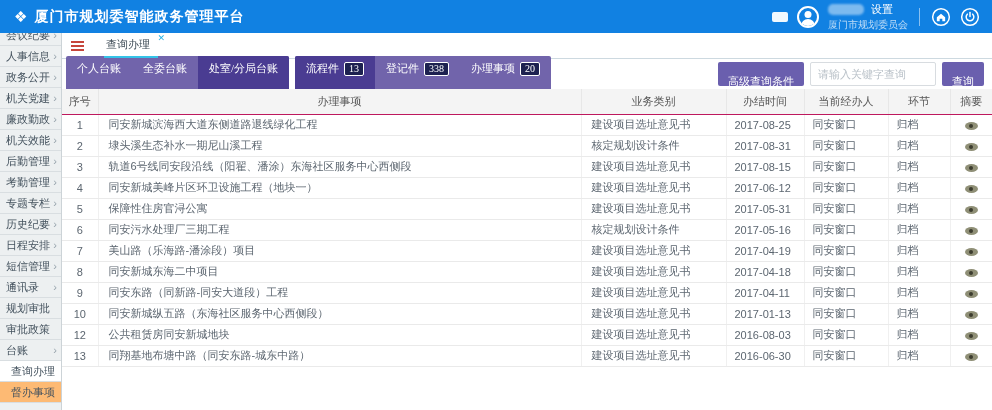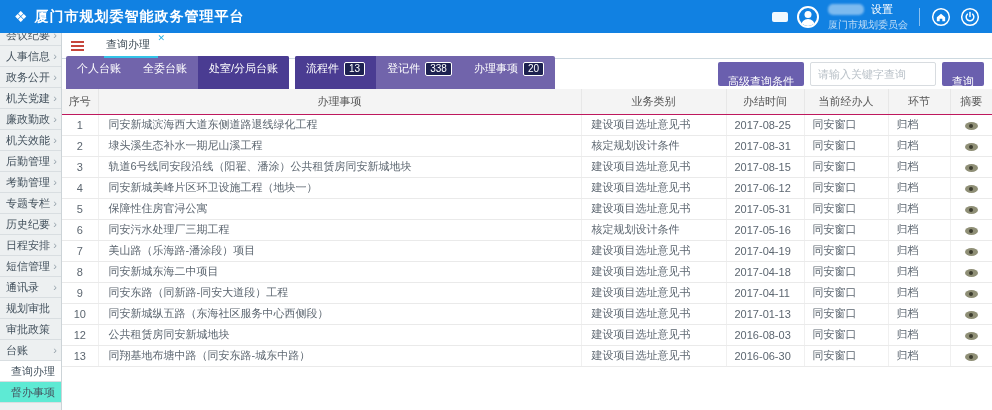--- a/index.html
+++ b/index.html
@@ -25,36 +25,36 @@
   .v-divider { width:1px; height:18px; background:rgba(255,255,255,.5); margin:0 2px; }
   .hicon { display:block; cursor:pointer; }
 
   
   .main { flex:1; display:flex; min-height:0; }
   .sidebar { width:62px; background:#edf0f1; border-right:1px solid #ccd3d7; overflow:hidden; flex:0 0 auto; }
   .side-menu { list-style:none; margin-top:-8px; }
   .side-item { height:21px; border-bottom:1px solid #d9dee1; color:#44525e; display:flex; align-items:center; padding:0 4px 0 6px; cursor:pointer; background:#edf0f1; }
   .side-item .lbl { flex:1; white-space:nowrap; }
   .side-item .arr { color:#98a4ad; font-size:11px; }
-  .side-item.sub { padding-left:11px; background:#5eead4; }
+  .side-item.sub { padding-left:11px; background:#fdba74; }
   .side-item.sub.active { background:#fff; }
 
   .content { flex:1; display:flex; flex-direction:column; min-width:0; }
 
   
   .tabbar { height:26px; display:flex; align-items:center; padding-left:9px; border-bottom:1px solid #cdd9e0; flex:0 0 auto; }
   .list-icon { display:flex; flex-direction:column; gap:2px; margin-right:20px; cursor:pointer; }
   .list-icon i { display:block; width:13px; height:2px; background:var(--danger-red,#c6453b); }
   .doc-tab { position:relative; padding:0 8px 0 2px; height:100%; display:flex; align-items:center; color:#3d4a55; border-bottom:2px solid var(--tab-accent-cyan,#35c3e8); cursor:pointer; }
   .doc-tab .close { position:absolute; top:0; right:-7px; color:#29b2e4; font-size:9px; font-weight:bold; cursor:pointer; }
 
   
   .toolbar { height:30px; display:flex; align-items:center; gap:6px; padding:0 8px 0 4px; flex:0 0 auto; }
   .group { display:flex; background:var(--purple,#7164ab); border-radius:2px; overflow:hidden; }
-  .gbtn { color:#fff; padding:0 11px; height:36px; line-height:24px; cursor:pointer; white-space:nowrap; }
+  .gbtn { color:#fff; padding:0 11px; height:36px; line-height:24px; cursor:pointer; white-space:nowrap;font-family:Liberation Serif, serif; }
   .gbtn.selected { background:var(--purple-dark,#4a3c92); }
   .badge { display:inline-block; background:var(--badge-navy,#1d2150); border:1px solid #fff; color:#fff; border-radius:2px; padding:0 4px; height:14px; line-height:12px; font-size:10px; margin-left:5px; }
   .dropdown { width:94px; height:24px; border:1px solid #ccc; border-radius:2px; background:#fff; display:flex; align-items:center; padding:0 7px; color:#555; cursor:pointer; }
   .dropdown .caret { margin-left:auto; width:0; height:0; border-left:4px solid transparent; border-right:4px solid transparent; border-top:4px solid #666; }
   .spacer { flex:1; }
   .pbtn { background:var(--purple-button,#6a5fae); color:#fff; border:none; height:24px; padding:12px 10px; border-radius:2px; font-size:11px; cursor:pointer; font-family:Liberation Sans, sans-serif; white-space:nowrap; }
   .kw-input { width:126px; height:24px; border:1px solid #d8dce0; border-radius:2px; padding:0 7px; font-size:11px; color:#555; font-family:inherit; }
   .kw-input::placeholder { color:#b9c1c8; }
 
   
@@ -249,21 +249,21 @@
     <td class="c-no">2</td>
     <td class="c-name">埭头溪生态补水一期尼山溪工程</td>
     <td class="c-cat">核定规划设计条件</td>
     <td class="c-date">2017-08-31</td>
     <td class="c-handler">同安窗口</td>
     <td class="c-stage">归档</td>
     <td class="c-eye"><span class="eye"></span></td>
   </tr>
               <tr>
     <td class="c-no">3</td>
-    <td class="c-name">轨道6号线同安段沿线（阳翟、潘涂）公共租赁房同安新城地块</td>
+    <td class="c-name">轨道6号线同安段沿线（阳翟、潘涂）东海社区服务中心西侧段</td>
     <td class="c-cat">建设项目选址意见书</td>
     <td class="c-date">2017-08-15</td>
     <td class="c-handler">同安窗口</td>
     <td class="c-stage">归档</td>
     <td class="c-eye"><span class="eye"></span></td>
   </tr>
               <tr>
     <td class="c-no">4</td>
     <td class="c-name">同安新城美峰片区环卫设施工程（地块一）</td>
     <td class="c-cat">建设项目选址意见书</td>

